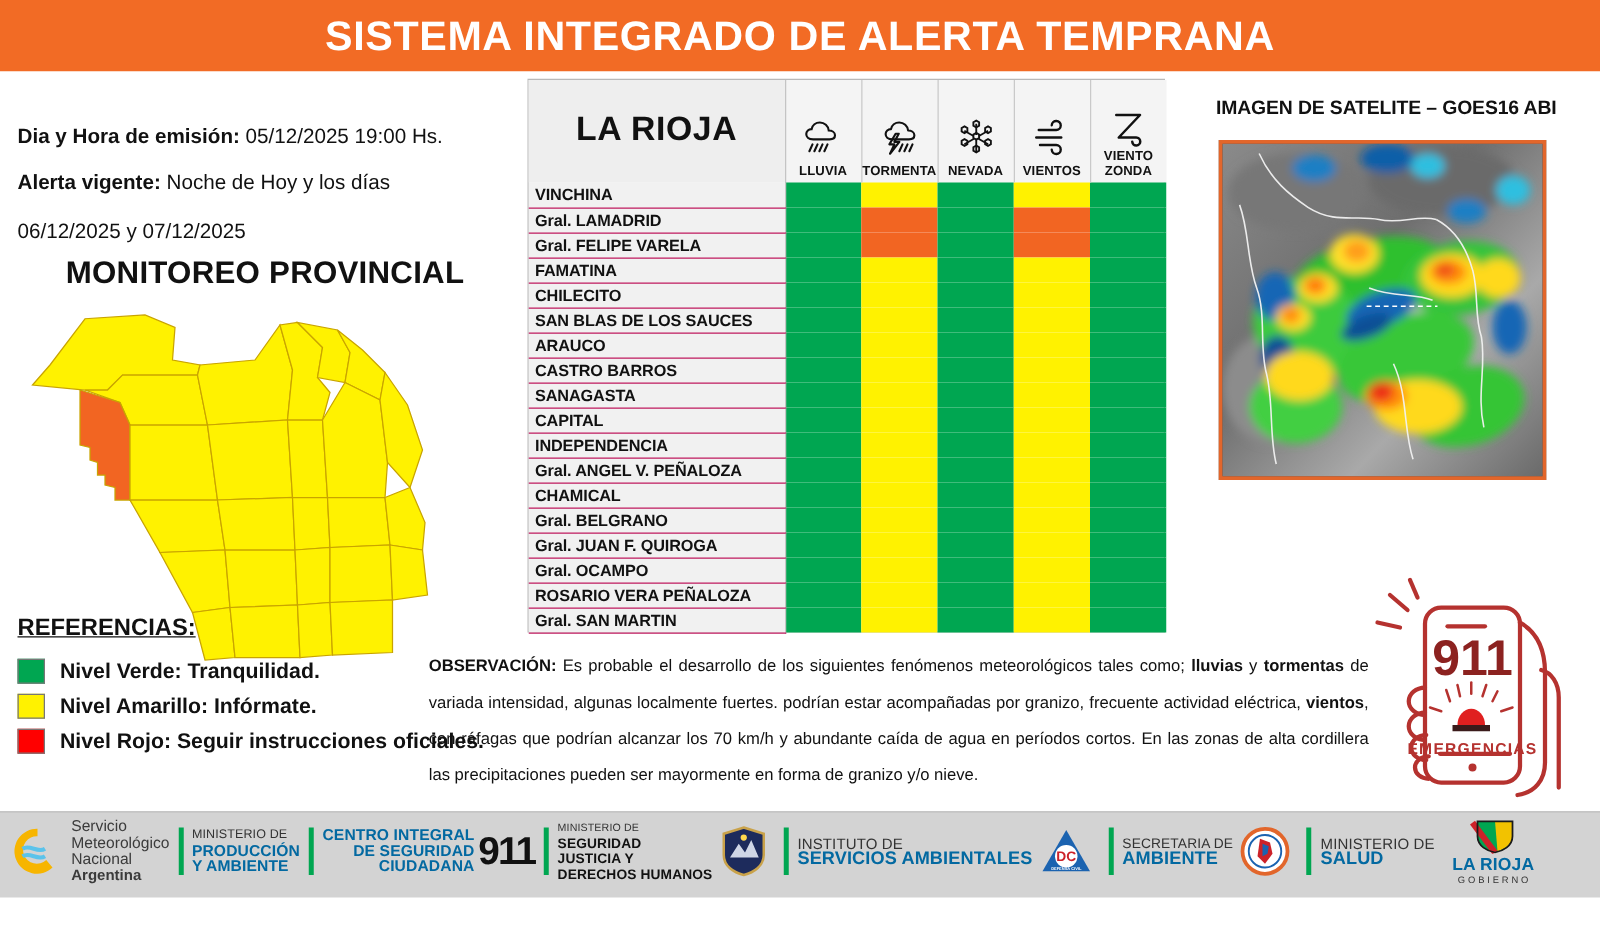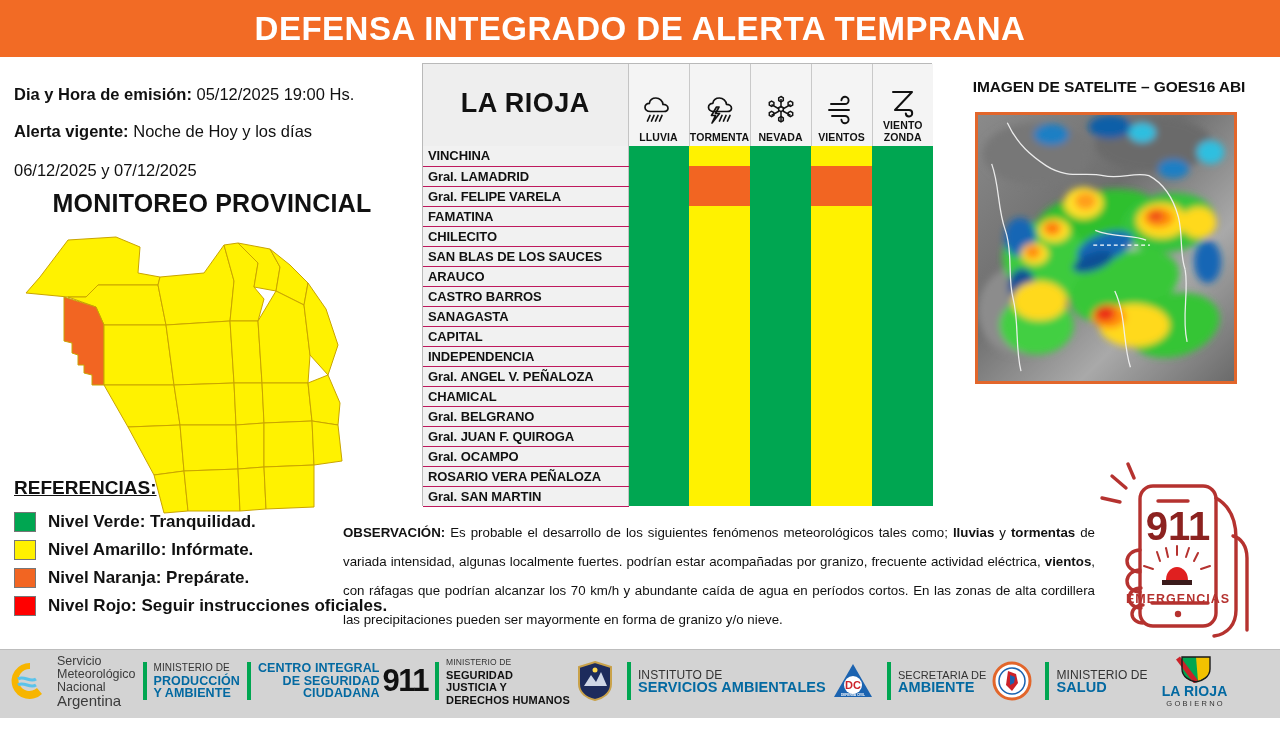--- a/index.html
+++ b/index.html
@@ -17,21 +17,21 @@
     background: #F26B25;
     display: flex; align-items: center; justify-content: center;
   }
   .banner-title {
     color: #ffffff; font-size: 33px; font-weight: bold;
     letter-spacing: 0.5px; text-align: center;
     font-family: "Liberation Sans", sans-serif;
   }
 
   
-  .left-col { position: absolute; left: 0; top: 57px; width: 420px; height: 662px; }
+  .left-col { position: absolute; left: 0; top: 72px; width: 420px; height: 662px; }
 
   .emit-line { position: absolute; left: 14px; top: 28px; font-size: 16.5px; color: #111; white-space: nowrap; }
   .emit-line b { font-weight: bold; }
   .vig-line  { position: absolute; left: 14px; top: 65px; font-size: 16.5px; color: #111; white-space: nowrap; }
   .vig-line b { font-weight: bold; }
   .vig-dates { position: absolute; left: 14px; top: 104px; font-size: 16.5px; color: #111; white-space: nowrap; }
 
   .monitoreo {
     position: absolute; left: 22px; top: 132px; width: 380px;
     font-size: 25px; font-weight: bold; color: #111; text-align: center;
@@ -125,30 +125,30 @@
     display: flex; align-items: center; padding-left: 8px;
   }
   .logo { display: flex; align-items: center; height: 50px; flex: 0 0 auto; }
   .sep { width: 4px; height: 38px; background: #00A651; margin: 0 7px; flex: 0 0 auto; }
   .lg-stack { display: flex; flex-direction: column; justify-content: center; line-height: 12.5px; }
   .lg-sm { font-size: 10px; color: #333; letter-spacing: .1px; }
   .lg-bd { font-size: 12.5px; font-weight: bold; color: #0369a1; letter-spacing: .1px; }
   .lg-bd2 { font-size: 11px; font-weight: bold; color: #111; letter-spacing: .1px; }
   .smn-text { display:flex; flex-direction:column; line-height: 13px; margin-left: 5px; }
   .smn-1 { font-size: 12.5px; color: #3b3b3b; }
-  .smn-2 { font-size: 15px; color: #3b3b3b; font-weight: normal; }
+  .smn-2 { font-size: 12px; color: #3b3b3b; font-weight: bold; }
   .num911 { font-size: 31px; font-weight: bold; color: #111; margin-left: 3px; letter-spacing: -1.5px; }
 </style>
 </head>
 <body>
 
 <div id="root">
 
   <div class="banner">
-    <div class="banner-title">DEFENSA INTEGRADO DE ALERTA TEMPRANA</div>
+    <div class="banner-title">SISTEMA INTEGRADO DE ALERTA TEMPRANA</div>
   </div>
 
   <div class="left-col">
 
     <div class="emit-line">
       <b>Dia y Hora de emisión:</b>
       <span>05/12/2025  19:00 Hs.</span>
     </div>
 
     <div class="vig-line">
@@ -205,24 +205,20 @@
     <div class="refs">
       <div class="refs-title">REFERENCIAS:</div>
 
       <div class="ref-row">
         <div class="ref-swatch" style="background:#00A651"></div>
         <div class="ref-label">Nivel Verde: Tranquilidad.</div>
       </div>
       <div class="ref-row">
         <div class="ref-swatch" style="background:#FFF200"></div>
         <div class="ref-label">Nivel Amarillo: Infórmate.</div>
-      </div>
-      <div class="ref-row">
-        <div class="ref-swatch" style="background:#F26522"></div>
-        <div class="ref-label">Nivel Naranja: Prepárate.</div>
       </div>
       <div class="ref-row">
         <div class="ref-swatch" style="background:#FF0000"></div>
         <div class="ref-label">Nivel Rojo: Seguir instrucciones  oficiales.</div>
       </div>
     </div>
   </div>
 
   <div class="table-wrap">
     <table class="alerts">

